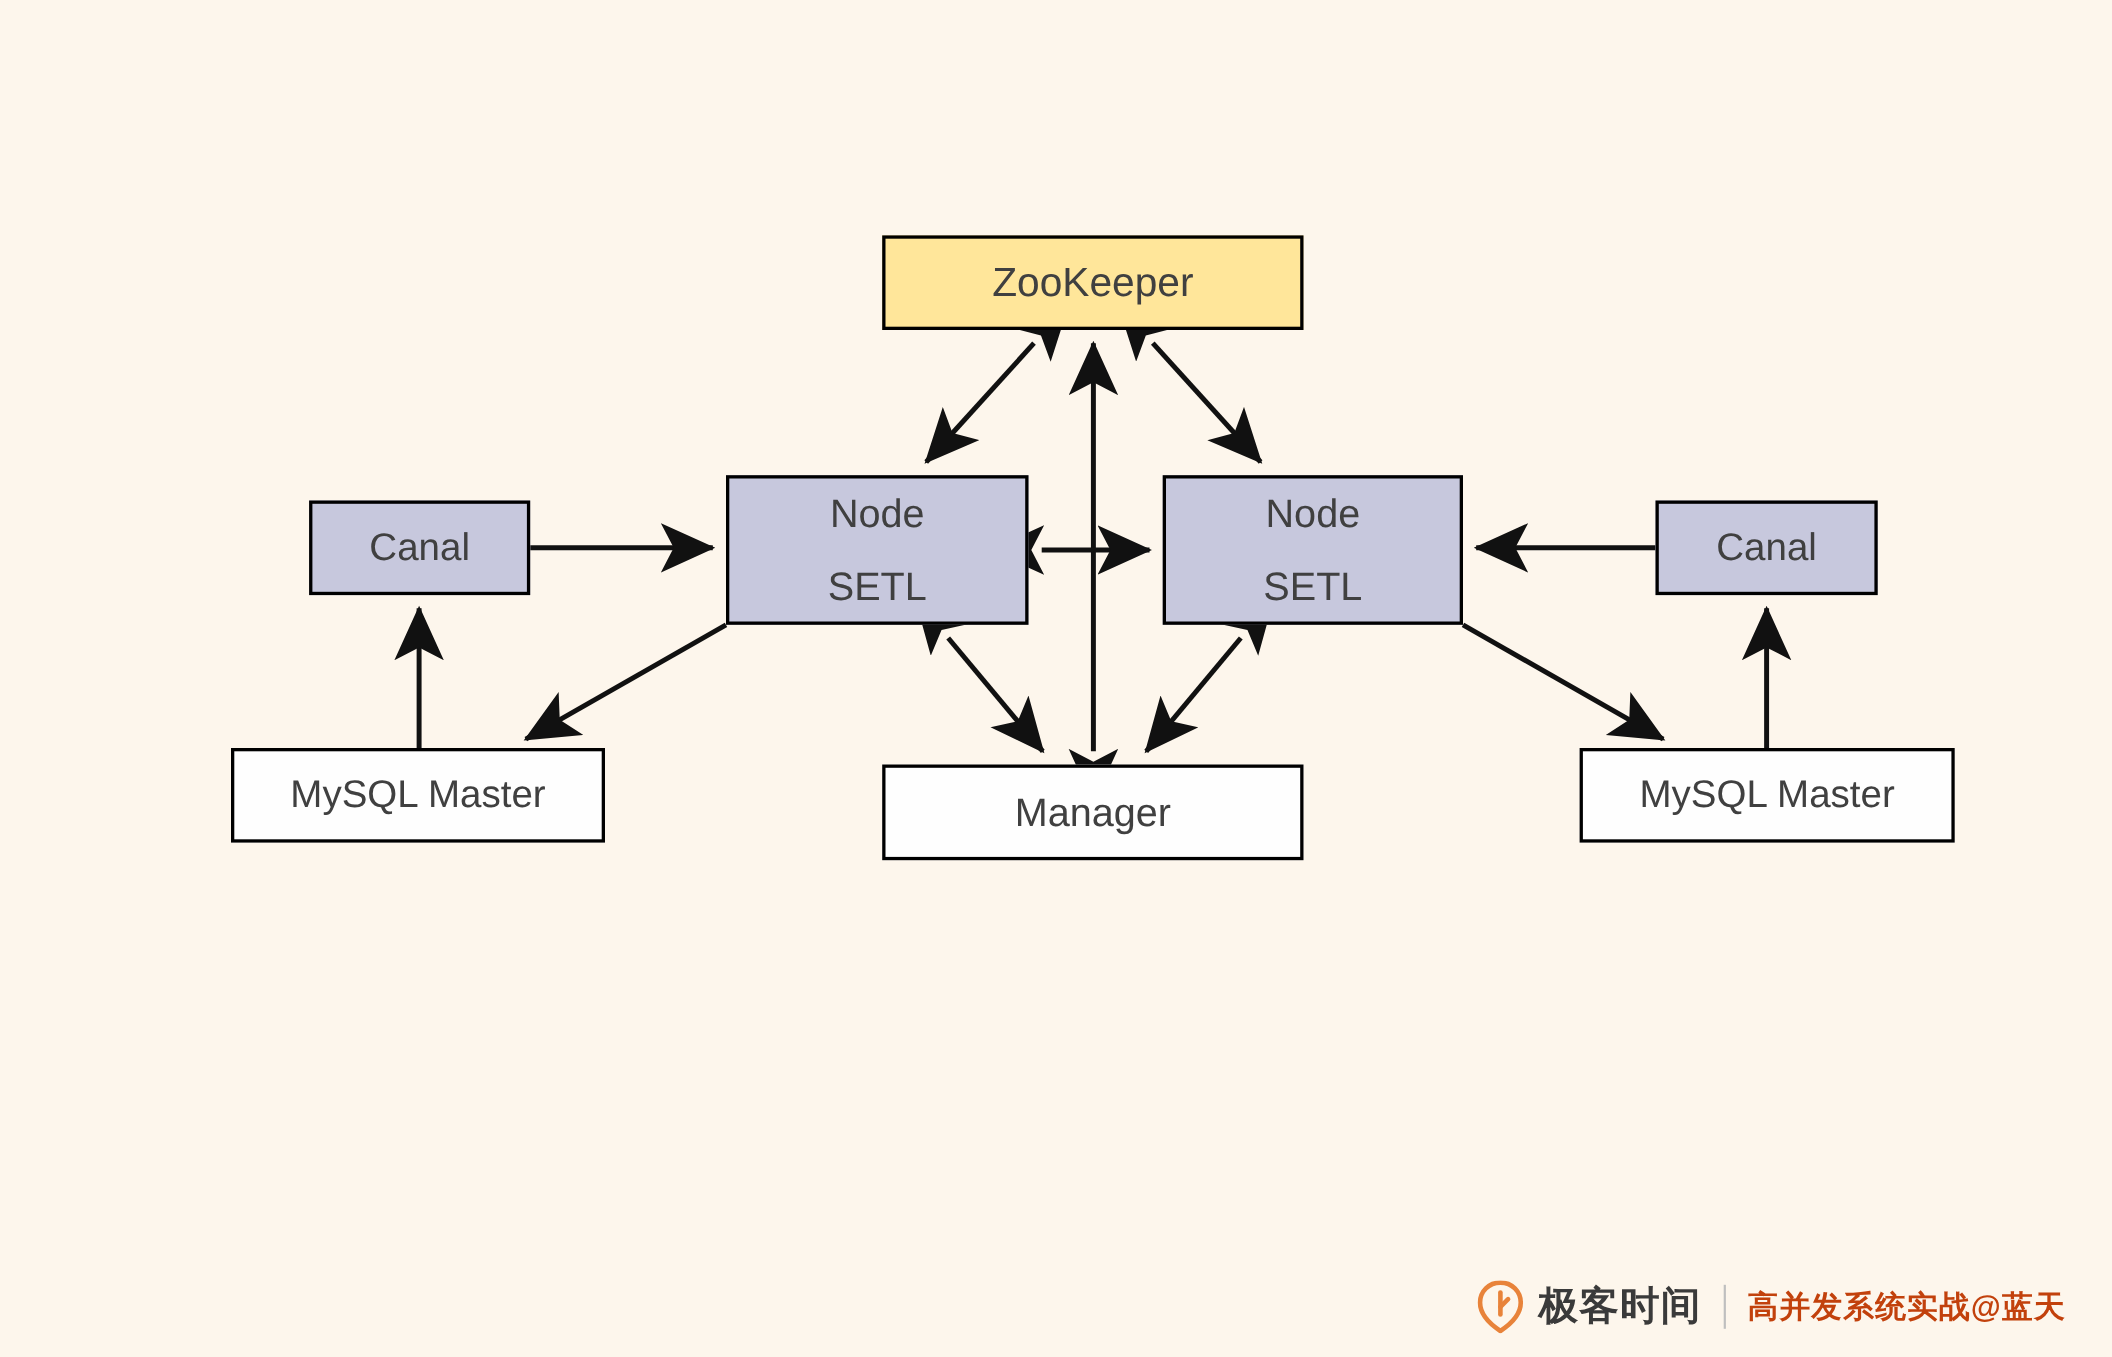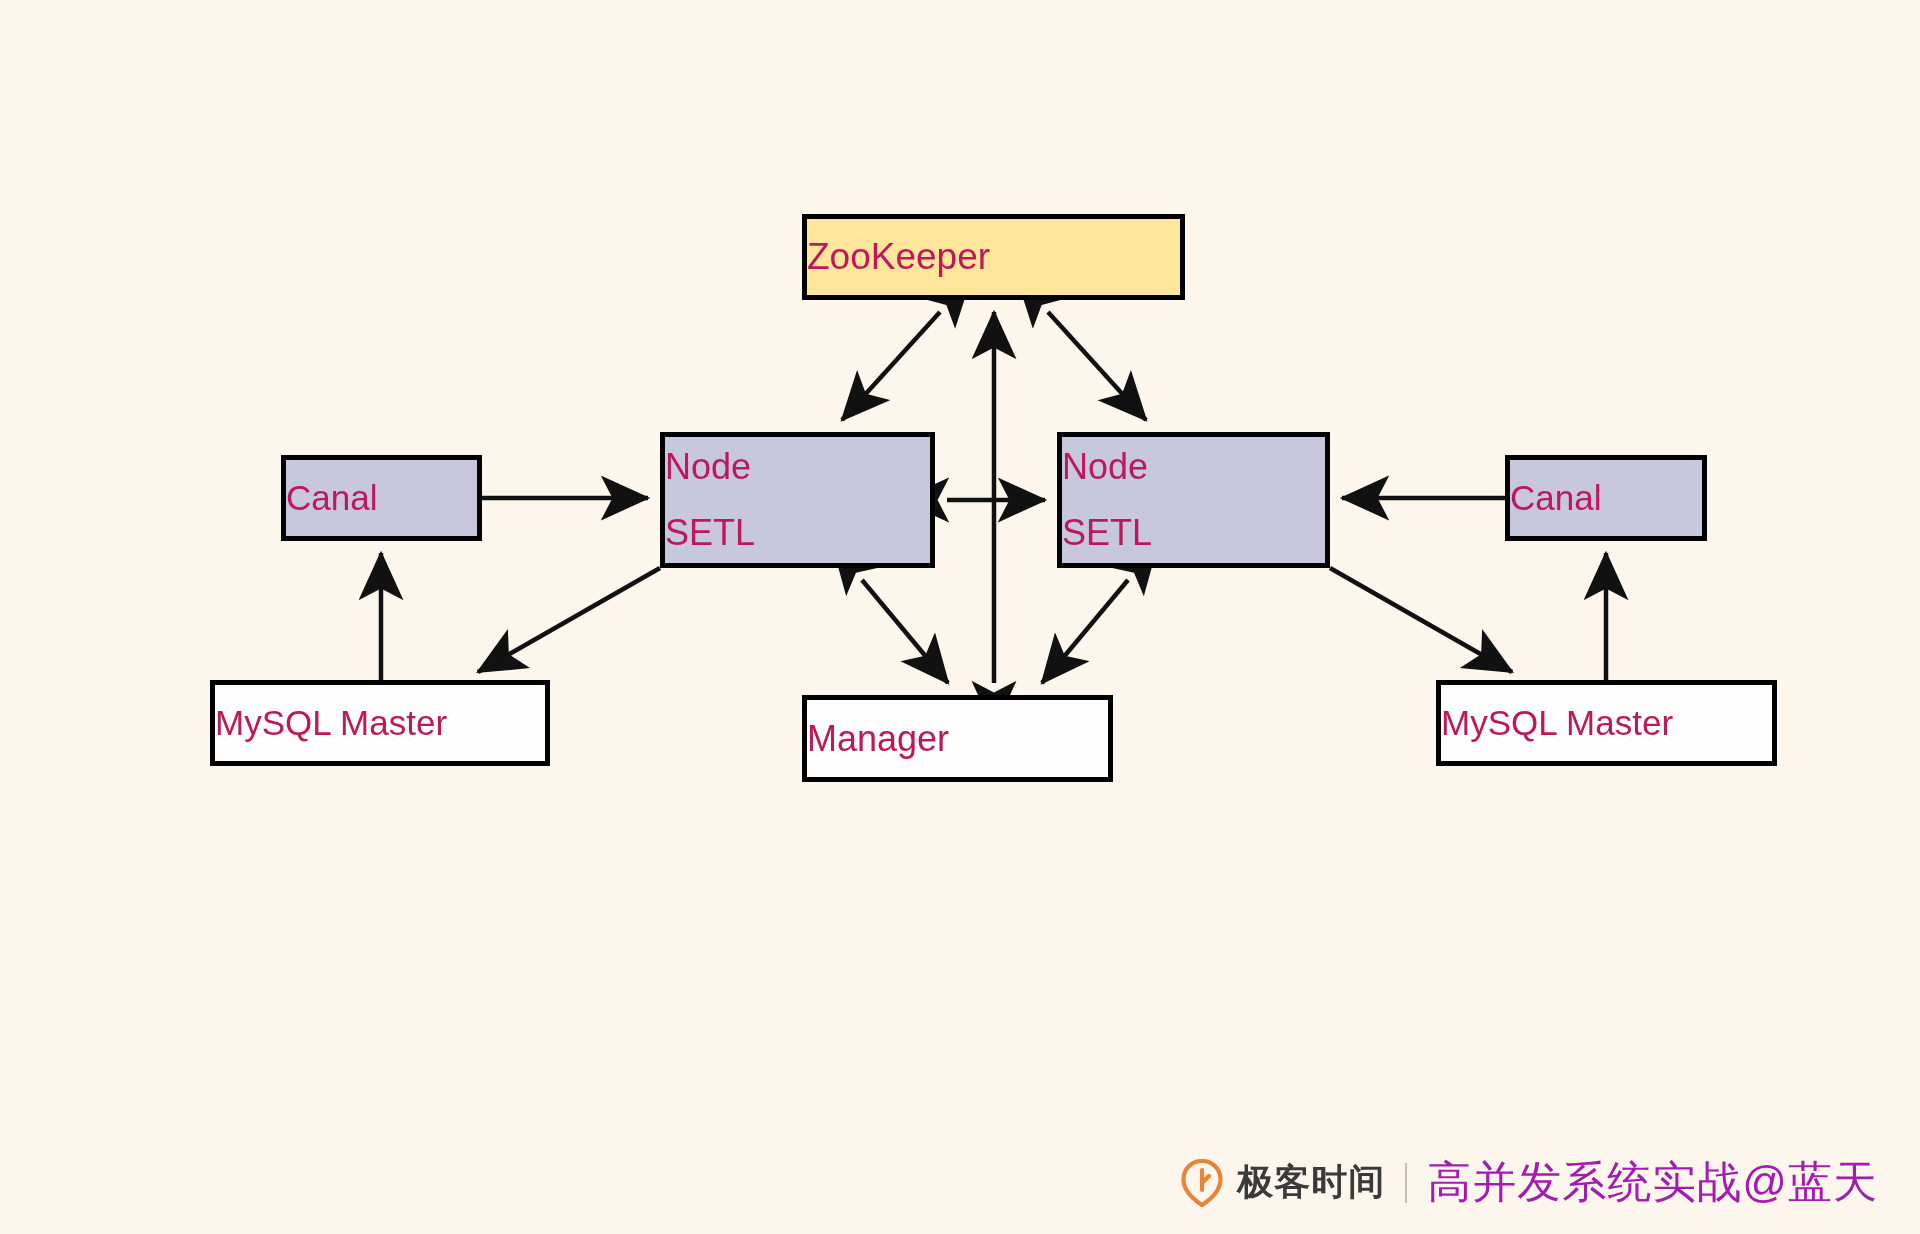--- a/index.html
+++ b/index.html
@@ -22,41 +22,42 @@
     position: absolute;
     left: 0;
     top: 0;
     width: 1920px;
     height: 1234px;
     pointer-events: none;
   }
   .node {
     position: absolute;
     box-sizing: border-box;
-    border: 5px solid #000000;
+    border: 3px solid #000000;
     display: flex;
     flex-direction: column;
+    align-items: center;
     justify-content: center;
-    color: #be185d;
+    color: #404040;
     line-height: 1.32;
     white-space: nowrap;
   }
   .node-yellow { background: #FFE69A; }
   .node-lavender { background: #C7C8DD; }
   .node-white { background: #FEFEFE; }
 
   
   #zookeeper   { left: 802px;  top: 214px; width: 383px; height: 86px;  font-size: 37px; }
   #node-left   { left: 660px;  top: 432px; width: 275px; height: 136px; font-size: 36px; }
   #node-right  { left: 1057px; top: 432px; width: 273px; height: 136px; font-size: 36px; }
   #canal-left  { left: 281px;  top: 455px; width: 201px; height: 86px;  font-size: 35px; }
   #canal-right { left: 1505px; top: 455px; width: 202px; height: 86px;  font-size: 35px; }
   #mysql-left  { left: 210px;  top: 680px; width: 340px; height: 86px;  font-size: 35px; }
   #mysql-right { left: 1436px; top: 680px; width: 341px; height: 86px;  font-size: 35px; }
-  #manager     { left: 802px;  top: 695px; width: 311px; height: 87px;  font-size: 36px; }
+  #manager     { left: 802px;  top: 695px; width: 383px; height: 87px;  font-size: 36px; }
 
   .node-line-2 { margin-top: 18px; }
 
   
   #watermark {
     position: absolute;
     right: 42px;
     bottom: 22px;
     display: flex;
     align-items: center;
@@ -75,24 +76,24 @@
     letter-spacing: 1px;
     font-weight: 600;
   }
   #watermark .wm-sep {
     width: 2px;
     height: 40px;
     background: #BFBFBF;
     margin: 0 6px;
   }
   #watermark .wm-course {
-    font-size: 44px;
-    color: #a21caf;
+    font-size: 28px;
+    color: #c2410c;
     letter-spacing: 1px;
-    font-weight: 400;
+    font-weight: 700;
   }
 </style>
 </head>
 <body>
 
 <div id="canvas">
 
   <svg id="edges" viewBox="0 0 1920 1234" width="1920" height="1234">
     <defs>
       <marker id="arrowEnd" markerWidth="13" markerHeight="13" refX="10.5" refY="5" orient="auto" markerUnits="strokeWidth">

